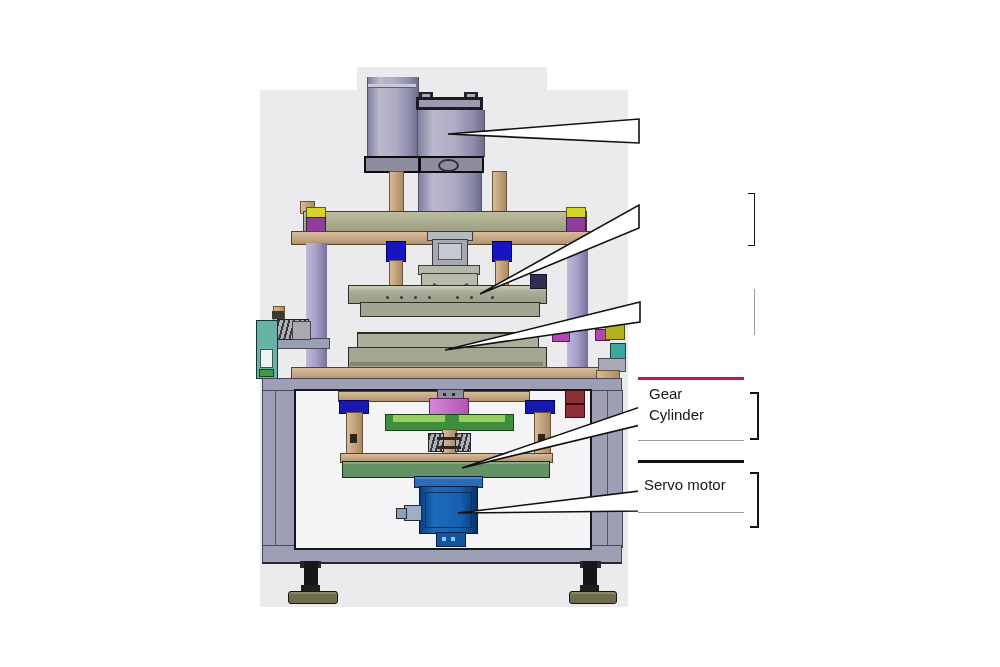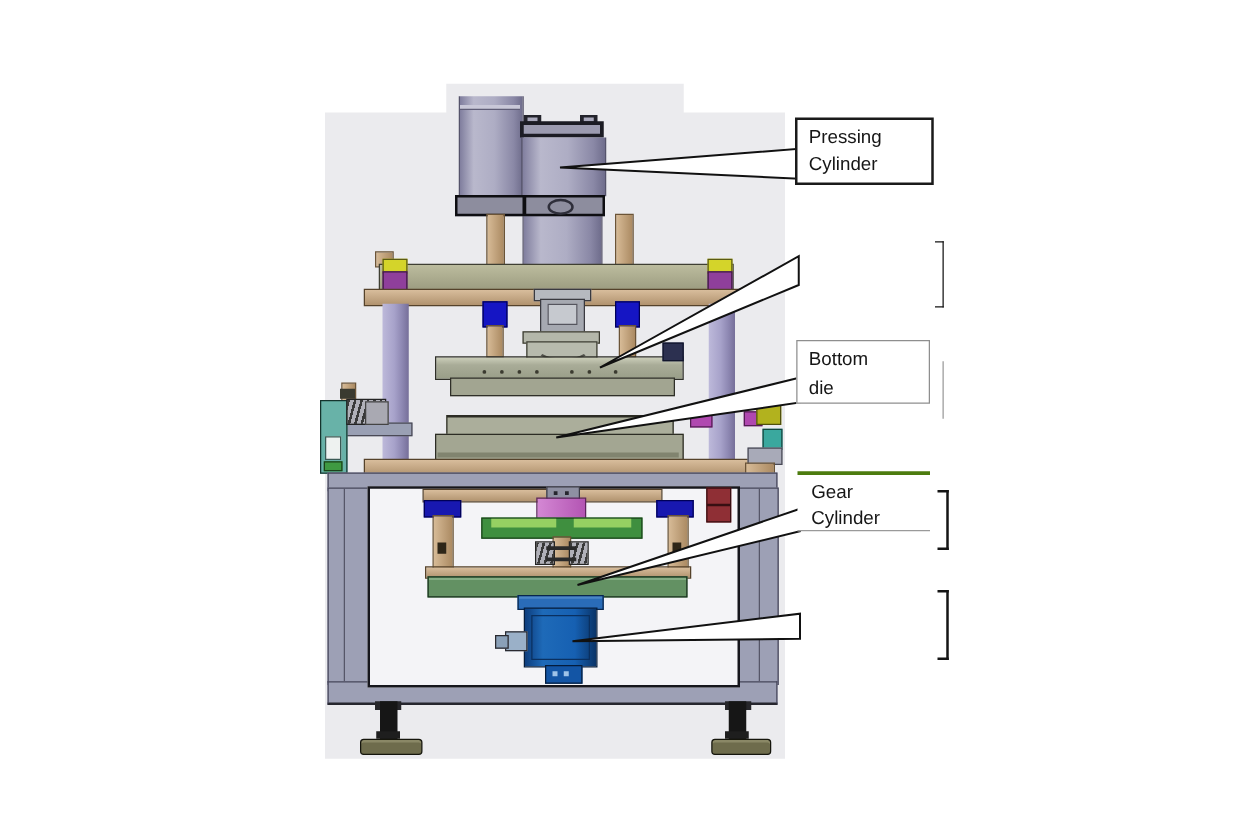--- a/index.html
+++ b/index.html
@@ -158,34 +158,29 @@
   </div>
 
   <svg id="leaders" width="1000" height="667" viewBox="0 0 1000 667">
     <polygon points="448,134 639,119 639,143" fill="#ffffff" stroke="#111111" stroke-width="1.6"></polygon>
     <polygon points="480,294 639,205 639,228" fill="#ffffff" stroke="#111111" stroke-width="1.6"></polygon>
     <polygon points="445,350 640,302 640,322" fill="#ffffff" stroke="#111111" stroke-width="1.6"></polygon>
     <polygon points="462,468 640,407 640,425" fill="#ffffff" stroke="#111111" stroke-width="1.6"></polygon>
     <polygon points="458,513 640,491 640,511" fill="#ffffff" stroke="#111111" stroke-width="1.6"></polygon>
   </svg>
 
-  <div class="co" style="left:636px;top:94px;width:98px;height:47px;border:2px solid #1a1a1a;padding:3px 0 0 9px;line-height:22px;">
-    <div>Pressing</div>
-    <div>Cylinder</div>
-  </div>
 
   <div class="bracket" style="left:748px;top:193px;height:51px;border-width:1.5px;"></div>
 
-  <div class="co" style="left:637px;top:272px;width:96px;height:46px;border:1px solid #8e8e8e;padding:3px 0 0 9px;line-height:23px;">
-    <div>Bottom</div>
-    <div>die</div>
-  </div>
   <div class="bracket" style="left:748px;top:289px;height:46px;border-top:none;border-bottom:none;border-right:1.5px solid #9a9a9a;"></div>
 
-  <div class="co" style="left:638px;top:377px;width:95px;height:41px;border-top:3px solid #4d7c0f;border-bottom:1px solid #9a9a9a;padding:3px 0 0 11px;line-height:21px;">
+  <div class="co" style="left:638px;top:377px;width:95px;height:41px;border-top:3px solid #be185d;border-bottom:1px solid #9a9a9a;padding:3px 0 16px 11px;line-height:21px;">
     <div>Gear</div>
     <div>Cylinder</div>
   </div>
   <div class="bracket" style="left:750px;top:392px;height:44px;width:7px;"></div>
 
+  <div class="co" style="left:638px;top:460px;width:100px;height:36px;border-top:3px solid #141414;border-bottom:1px solid #9a9a9a;padding:13px 0 0 6px;">
+    <div>Servo motor</div>
+  </div>
   <div class="bracket" style="left:750px;top:472px;height:52px;width:7px;"></div>
 
 </div>
 
 </body></html>

